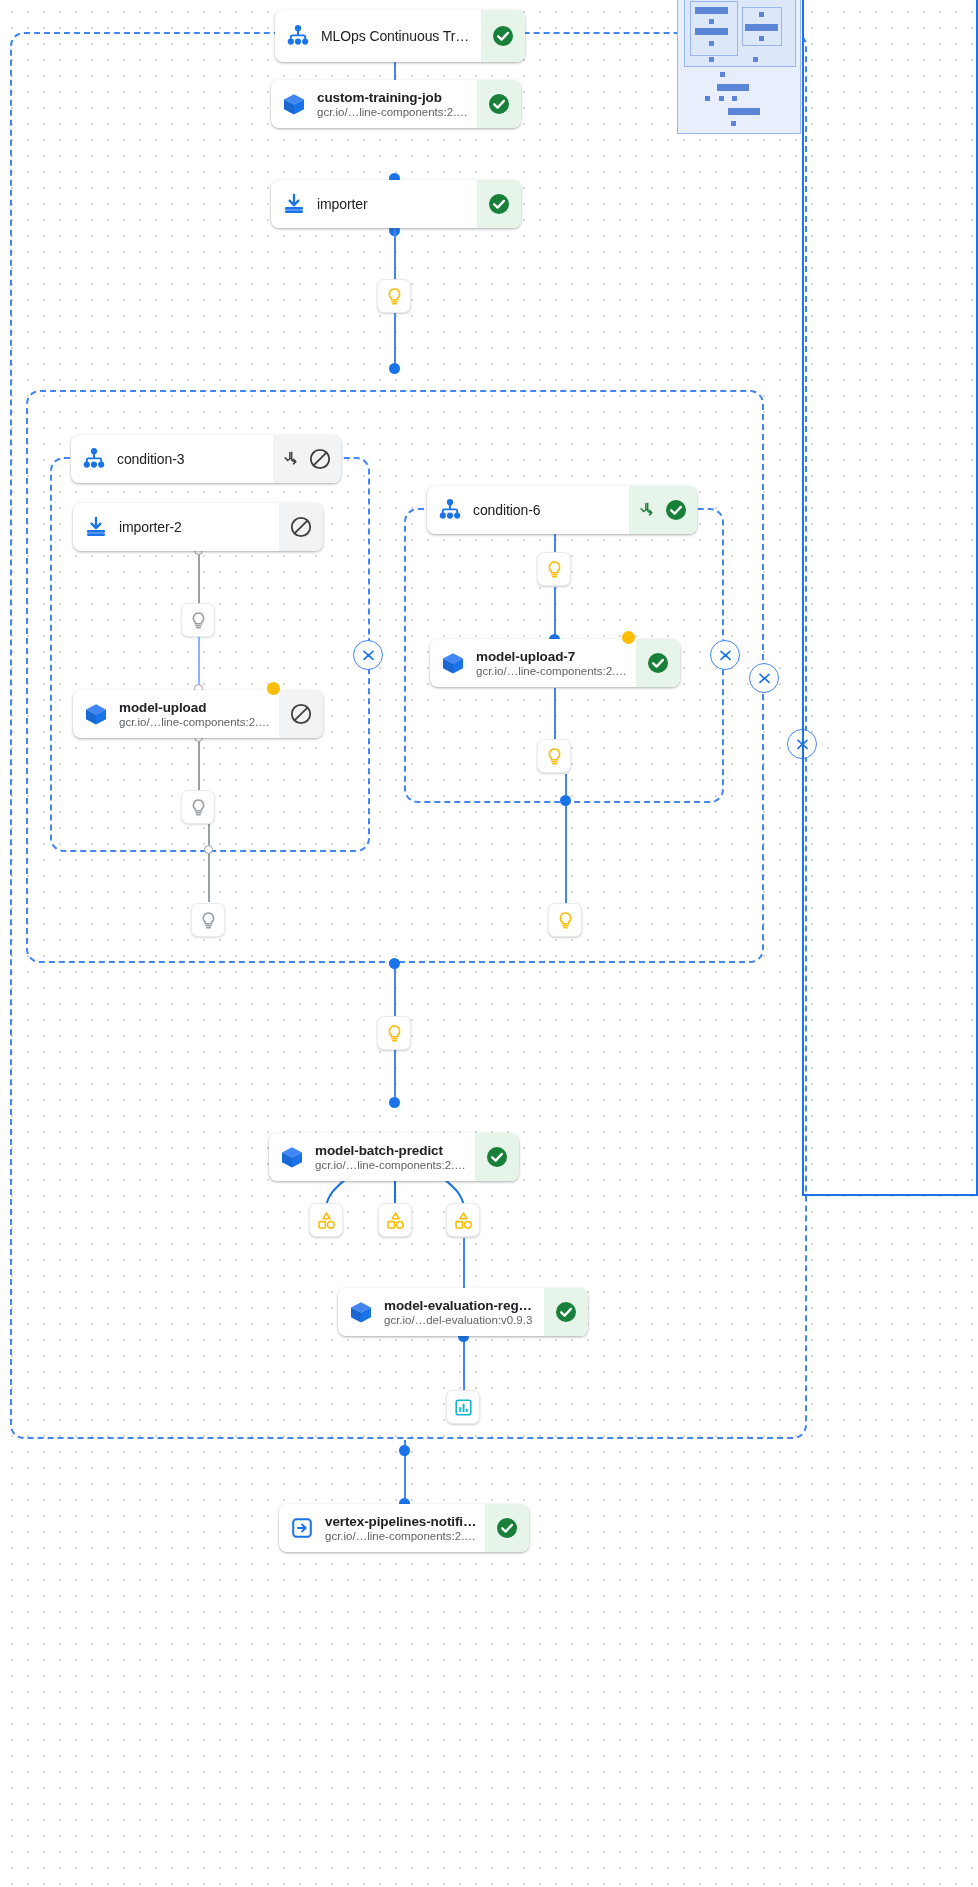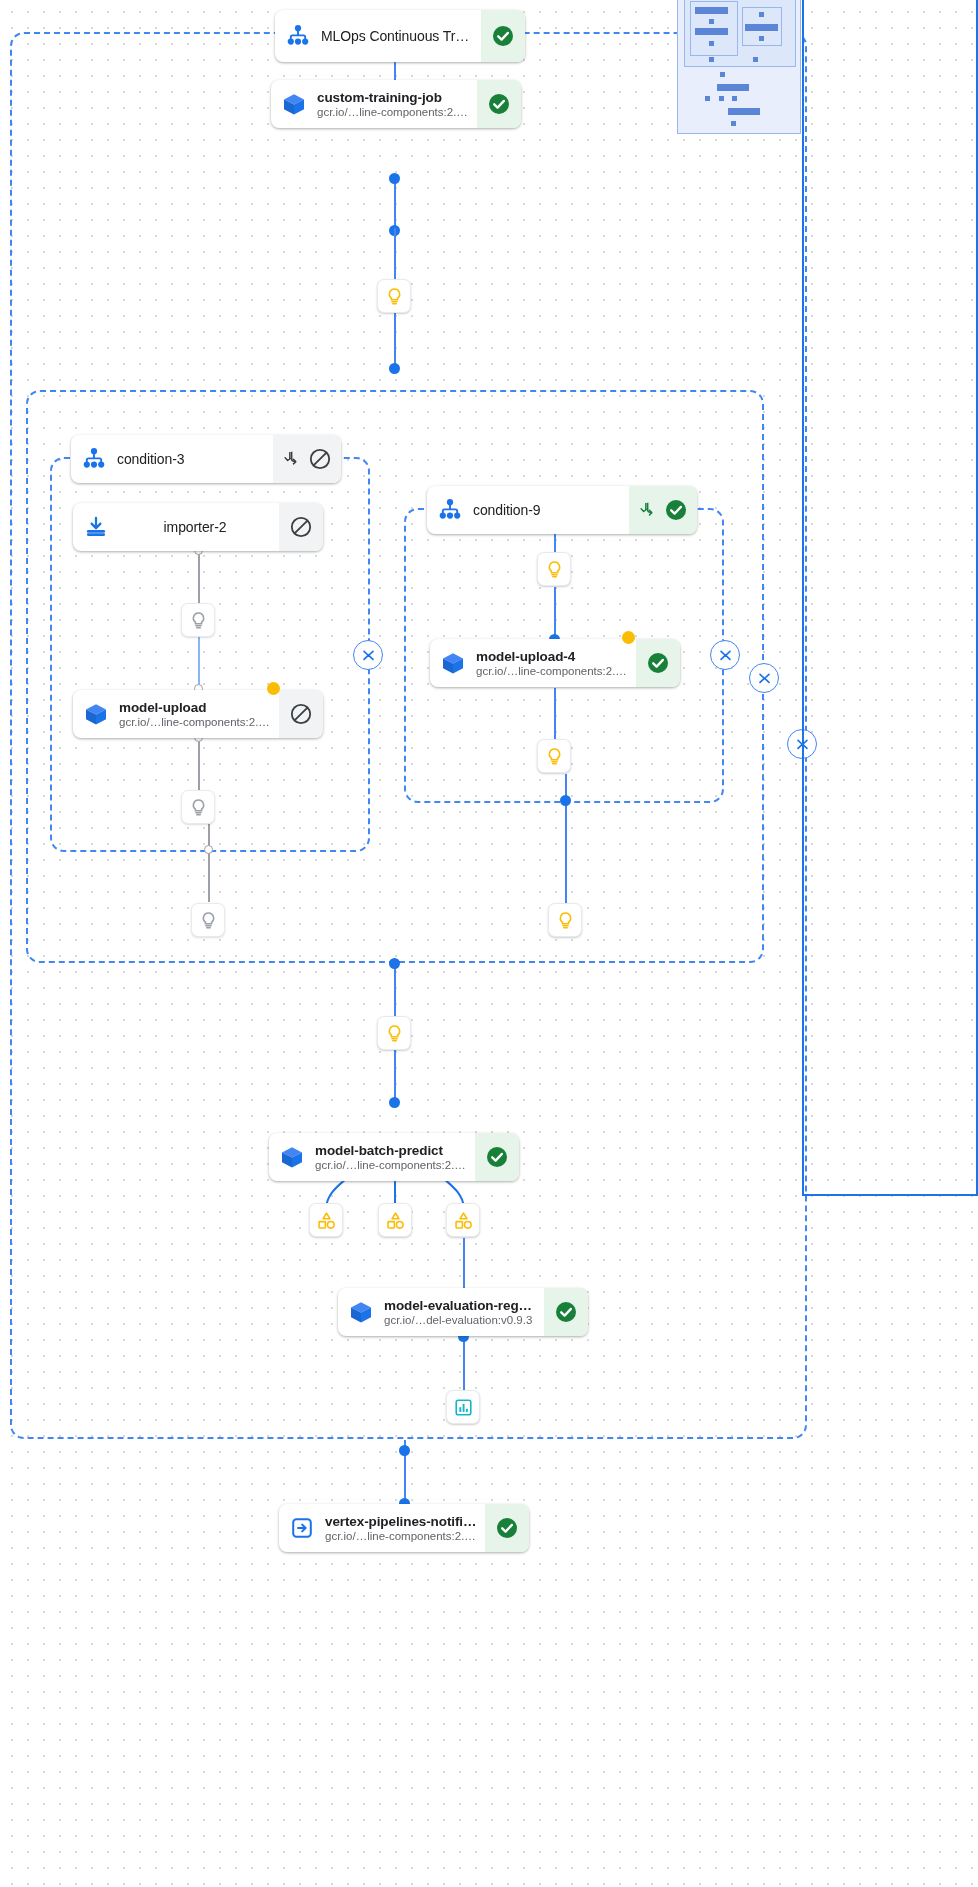--- a/index.html
+++ b/index.html
@@ -306,20 +306,35 @@
       <div class="title">custom-training-job</div>
       <div class="subtitle">gcr.io/…line-components:2.6.0</div>
     </div>
     <div class="status-cell ok">
       <svg width="22" height="22" viewBox="0 0 22 22">
           <use href="#g-check"></use>
         </svg>
     </div>
   </div>
 
+  <div class="node" style="left:271px; top:180px; width:250px; height:48px;">
+    <div class="icon-cell">
+      <svg width="24" height="24" viewBox="0 0 24 24">
+          <use href="#g-import"></use>
+        </svg>
+    </div>
+    <div class="body">
+      <div class="title single">importer</div>
+    </div>
+    <div class="status-cell ok">
+      <svg width="22" height="22" viewBox="0 0 22 22">
+          <use href="#g-check"></use>
+        </svg>
+    </div>
+  </div>
 
   <div class="mini" style="left:377px; top:279px;">
     <svg width="19" height="19" viewBox="0 0 24 24" style="color:#fbbc04">
         <use href="#g-bulb"></use>
       </svg>
   </div>
 
 
   <div class="node" style="left:71px; top:435px; width:270px; height:48px;">
     <div class="icon-cell">
@@ -333,21 +348,21 @@
     <div class="status-cell skip">
       <svg width="20" height="20" viewBox="0 0 24 24" style="color:#3c4043">
           <use href="#g-branch"></use>
         </svg>
       <svg width="22" height="22" viewBox="0 0 22 22">
           <use href="#g-block"></use>
         </svg>
     </div>
   </div>
 
-  <div class="node" style="left:73px; top:503px; width:250px; height:48px;text-align:center;">
+  <div class="node" style="left:73px; top:503px; width:250px; height:48px;">
     <div class="icon-cell">
       <svg width="24" height="24" viewBox="0 0 24 24">
           <use href="#g-import"></use>
         </svg>
     </div>
     <div class="body">
       <div class="title single">importer-2</div>
     </div>
     <div class="status-cell skip">
       <svg width="22" height="22" viewBox="0 0 22 22">
@@ -391,21 +406,21 @@
       </svg>
   </div>
 
   <div class="node" style="left:427px; top:486px; width:270px; height:48px;">
     <div class="icon-cell">
       <svg width="24" height="24" viewBox="0 0 24 24">
           <use href="#g-hier"></use>
         </svg>
     </div>
     <div class="body">
-      <div class="title single">condition-9</div>
+      <div class="title single">condition-6</div>
     </div>
     <div class="status-cell ok">
       <svg width="20" height="20" viewBox="0 0 24 24" style="color:#188038">
           <use href="#g-branch"></use>
         </svg>
       <svg width="22" height="22" viewBox="0 0 22 22">
           <use href="#g-check"></use>
         </svg>
     </div>
   </div>
@@ -416,21 +431,21 @@
       </svg>
   </div>
 
   <div class="node" style="left:430px; top:639px; width:250px; height:48px;">
     <div class="icon-cell">
       <svg width="24" height="24" viewBox="0 0 24 24">
           <use href="#g-box"></use>
         </svg>
     </div>
     <div class="body">
-      <div class="title">model-upload-4</div>
+      <div class="title">model-upload-7</div>
       <div class="subtitle">gcr.io/…line-components:2.6.0</div>
     </div>
     <div class="status-cell ok">
       <svg width="22" height="22" viewBox="0 0 22 22">
           <use href="#g-check"></use>
         </svg>
     </div>
   </div>
   <div class="warn-dot" style="left:622px; top:631px;"></div>
 

